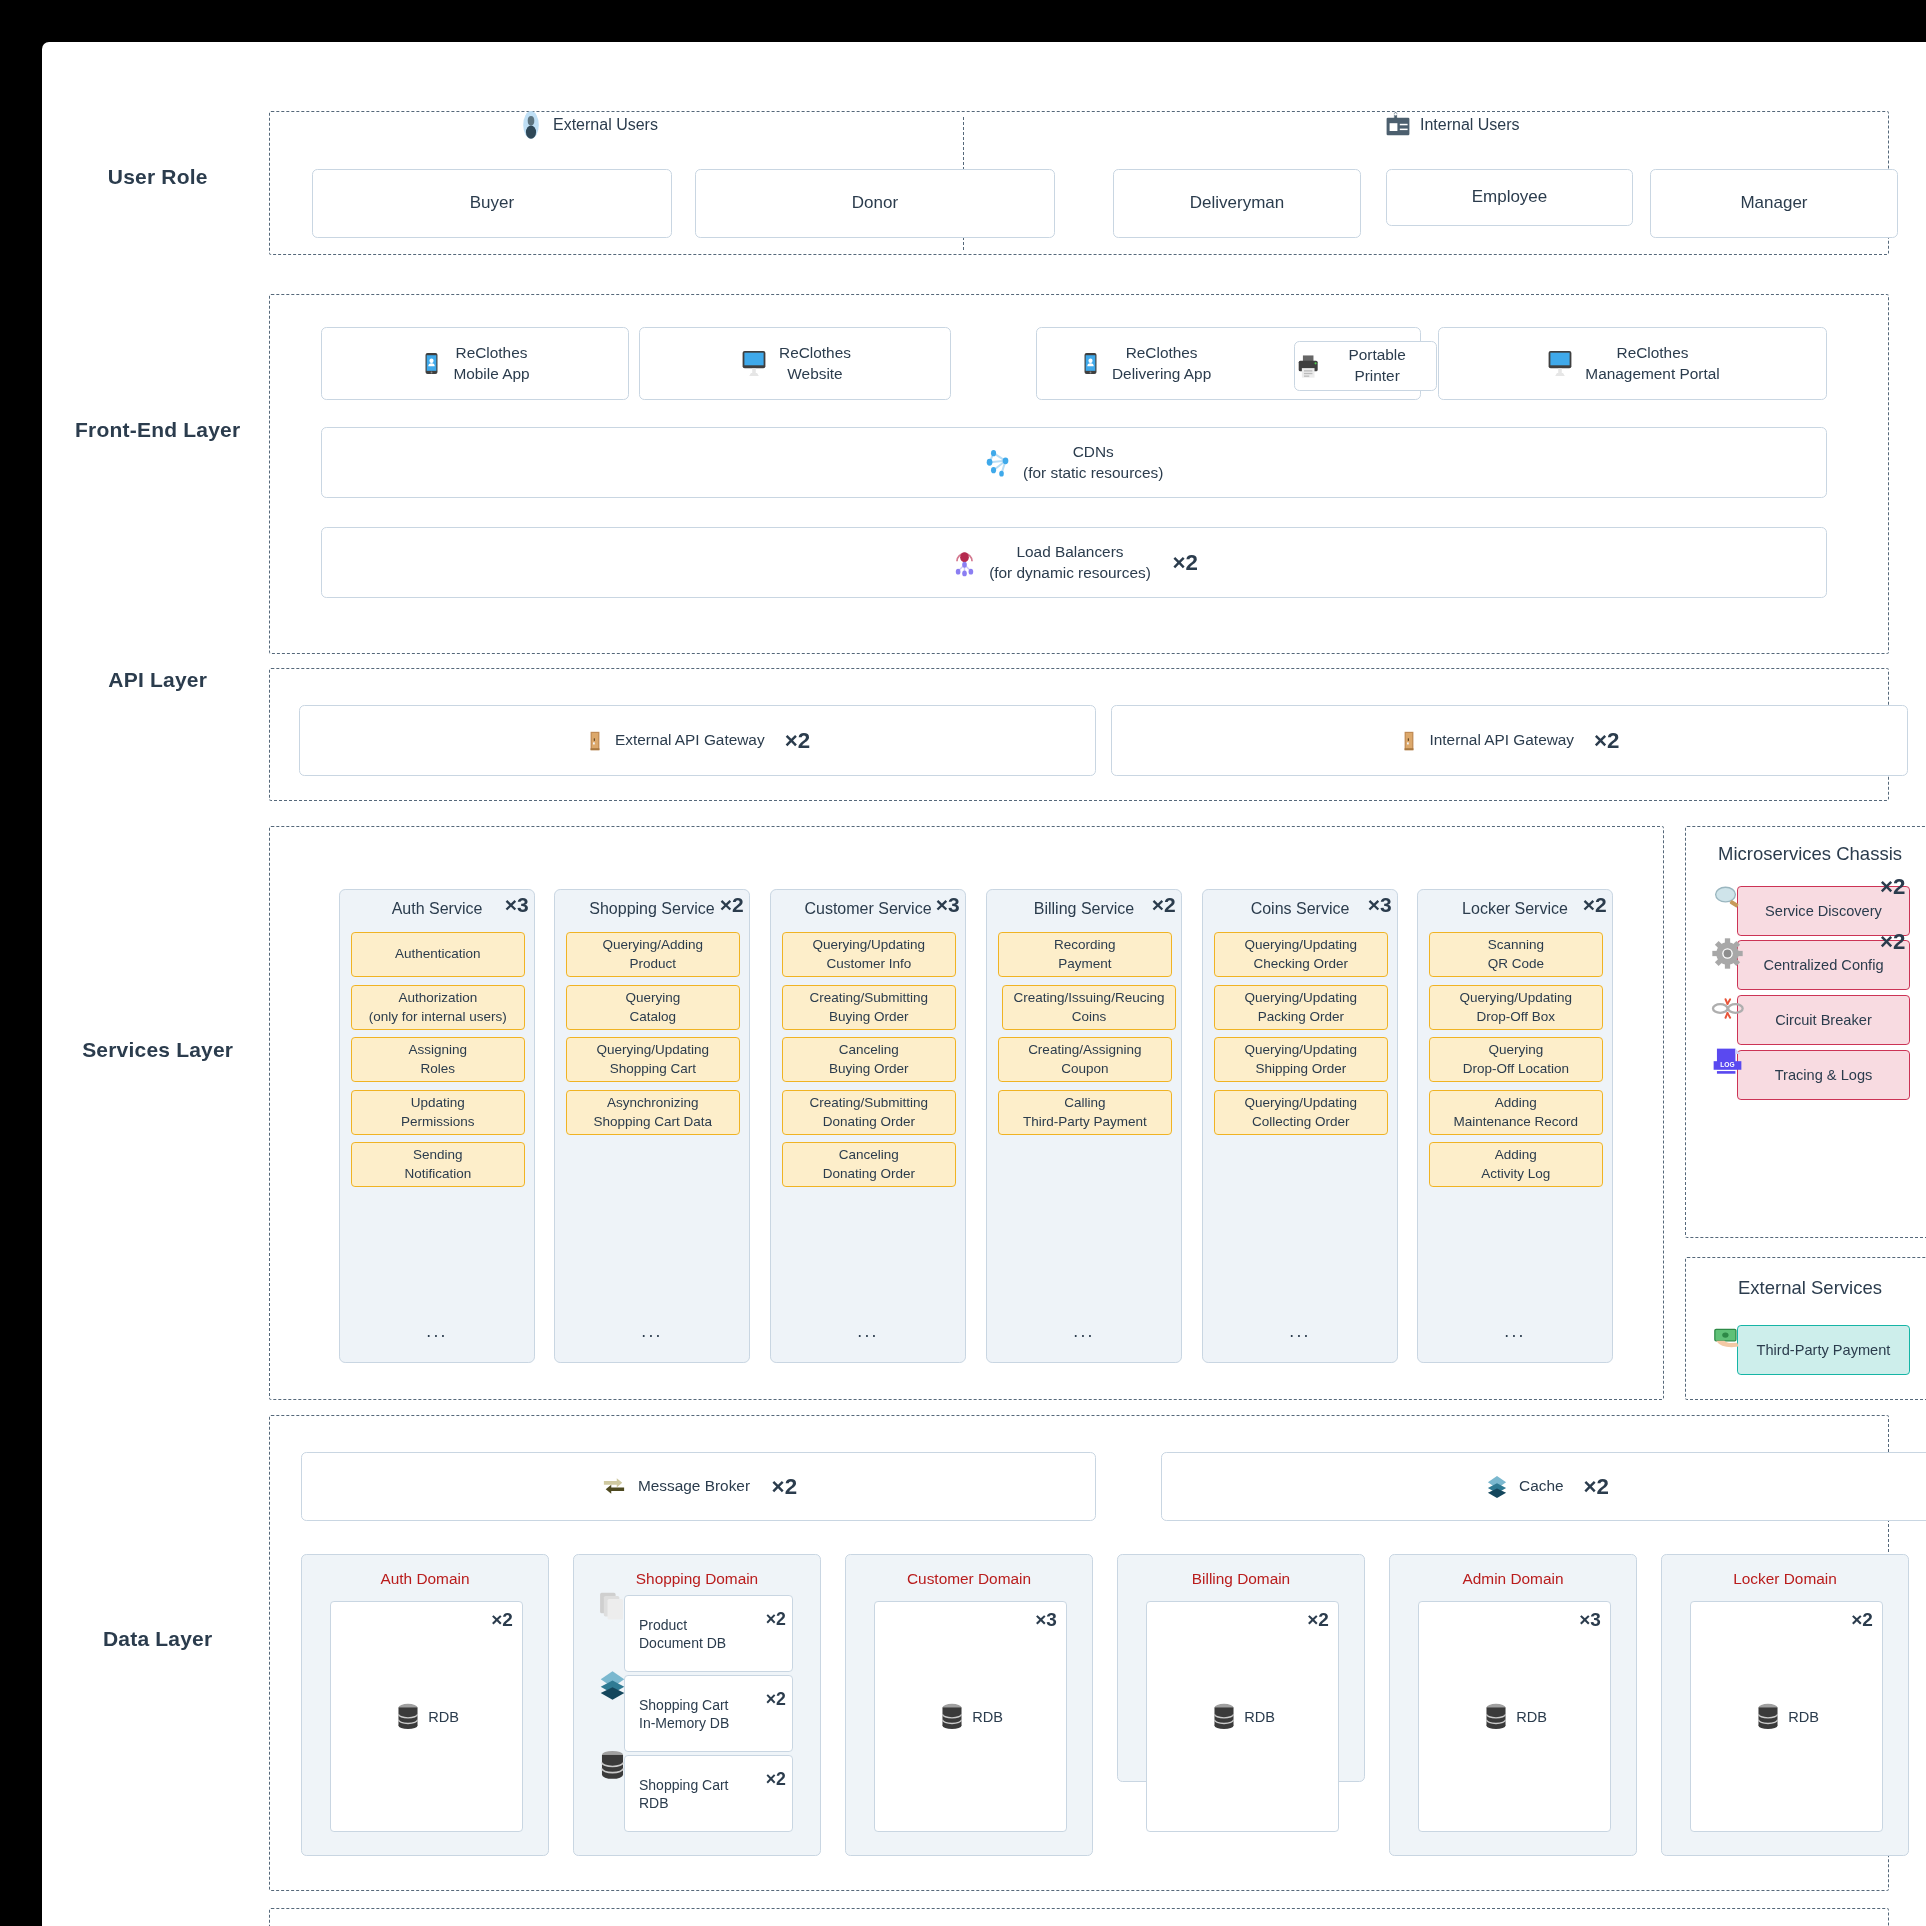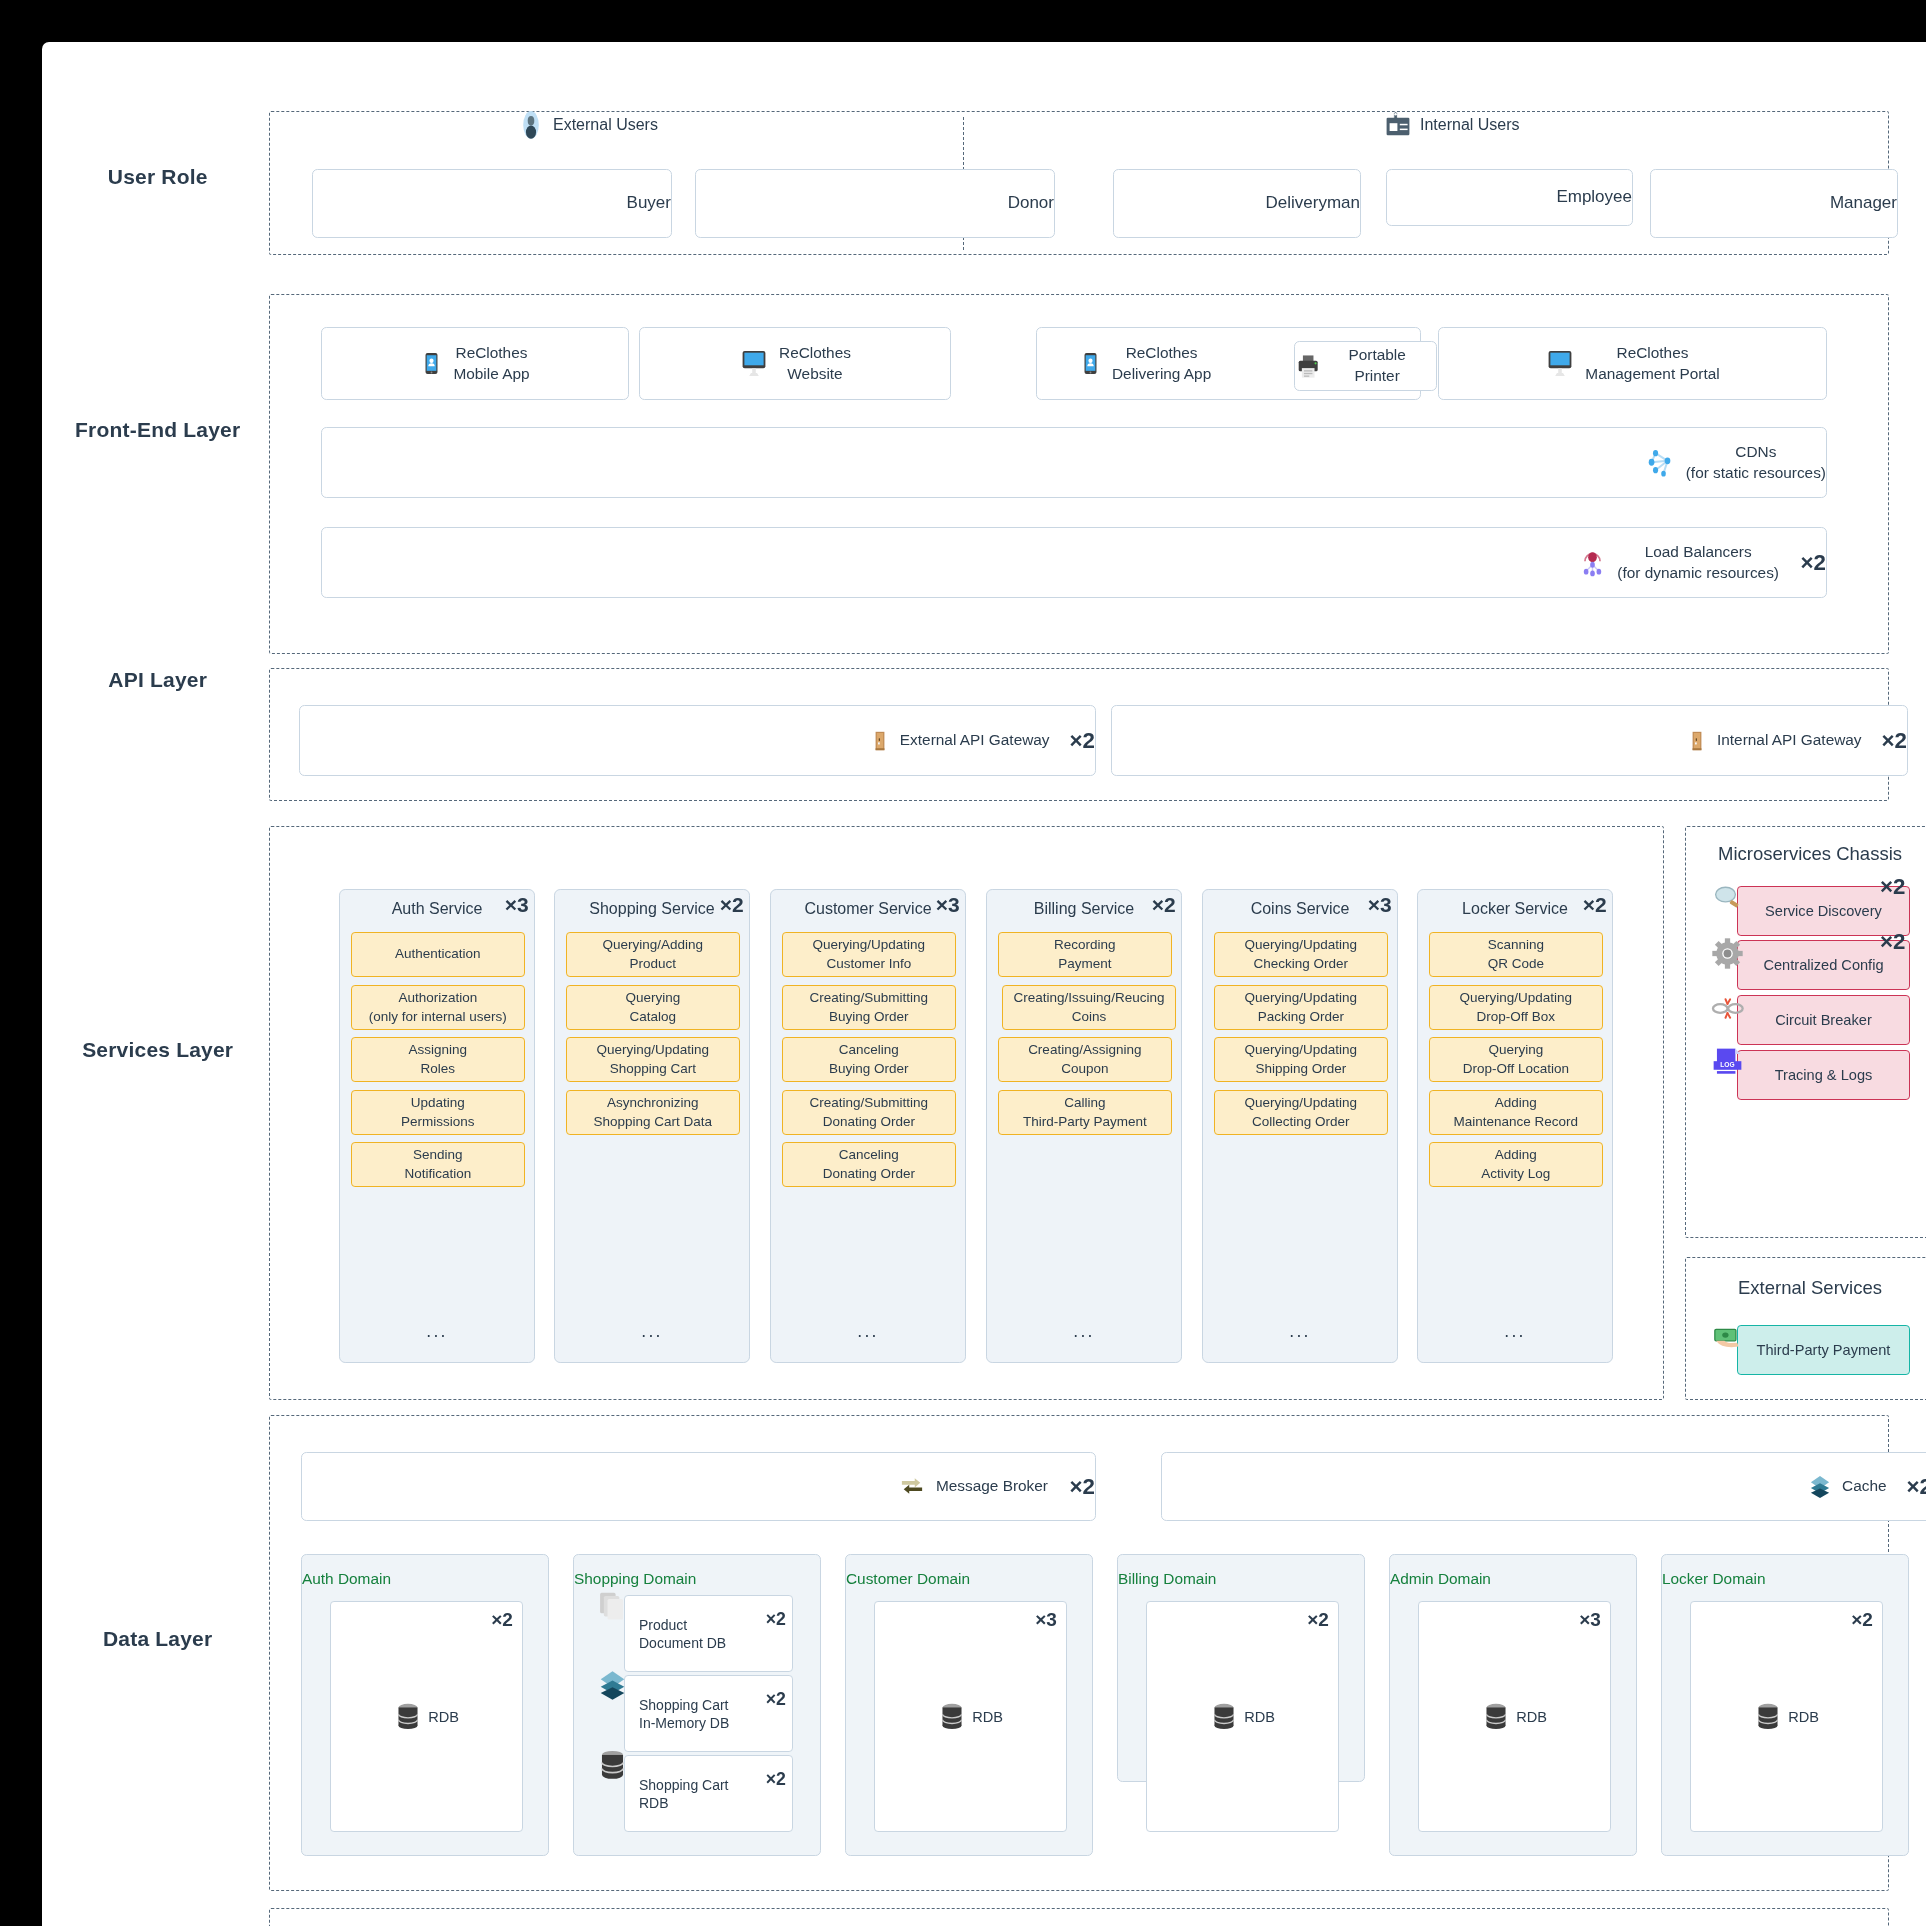--- a/index.html
+++ b/index.html
@@ -9,42 +9,42 @@
 
   
   .layer-label{position:absolute;color:#2b3c4d;font-size:21px;font-weight:600;letter-spacing:0.2px;text-align:center;width:216px;left:7.7px;}
 
   
   .group{position:absolute;border:1.9px dashed #55687a;border-radius:2.3px;box-sizing:border-box;}
 
   
   .card{position:absolute;box-sizing:border-box;background:#ffffff;border:1.5px solid #c9d6e2;border-radius:5.4px;}
 
-  .ctr{position:absolute;left:0;right:0;top:0;bottom:0;display:flex;align-items:center;justify-content:flex-end;gap:10px;}
+  .ctr{position:absolute;left:0;right:0;top:0;bottom:0;display:flex;align-items:center;justify-content:center;gap:10px;}
   .lbl{color:#2b3c4d;font-size:15.4px;line-height:1.35;text-align:center;white-space:pre-line;}
   .lbl.big{font-size:17px;}
   .mult{color:#2b3c4d;font-size:22.3px;font-weight:600;}
 
   
   .svc{position:absolute;box-sizing:border-box;background:#eef3f8;border:1.5px solid #c9d6e2;border-radius:6.2px;}
   .svc-head{position:absolute;left:0;right:0;top:10px;text-align:center;color:#2b3c4d;font-size:16px;}
   .svc-mult{position:absolute;color:#2b3c4d;font-size:21px;font-weight:600;}
   .op{position:absolute;box-sizing:border-box;background:#fdeeca;border:1.5px solid #f0b323;border-radius:3.9px;display:flex;align-items:center;justify-content:center;}
   .op span{color:#2b3c4d;font-size:13.5px;line-height:1.35;text-align:center;white-space:pre-line;}
   .ellip{position:absolute;left:0;right:0;text-align:center;color:#2b3c4d;font-size:17.7px;letter-spacing:2.3px;}
 
   
   .chassis-title{position:absolute;left:0;right:0;text-align:center;color:#2b3c4d;font-size:18.5px;}
   .chip{position:absolute;box-sizing:border-box;background:#f8dbe1;border:1.5px solid #cc3355;border-radius:3.9px;display:flex;align-items:center;justify-content:center;}
   .chip span{color:#2b3c4d;font-size:14.6px;}
   .chip.ext{background:#cdeeeb;border-color:#15b5a6;}
 
   
   .dom{position:absolute;box-sizing:border-box;background:#eff4f8;border:1.5px solid #c9d6e2;border-radius:5.4px;}
-  .dom-title{position:absolute;left:0;right:0;top:14.6px;color:#15803d;font-size:15.4px;}
+  .dom-title{position:absolute;left:0;right:0;top:14.6px;text-align:center;color:#b91c1c;font-size:15.4px;}
   .dbbox{position:absolute;box-sizing:border-box;background:#ffffff;border:1.5px solid #c9d6e2;border-radius:3.9px;}
   .dbmult{position:absolute;color:#2b3c4d;font-size:19px;font-weight:600;}
   .dblabel{position:absolute;color:#2b3c4d;font-size:14.6px;line-height:1.3;white-space:pre-line;}
 
   .vsplit{position:absolute;border-left:1.9px dashed #55687a;}
   .icon{display:inline-block;vertical-align:middle;}
 </style>
 </head>
 <body>
 

